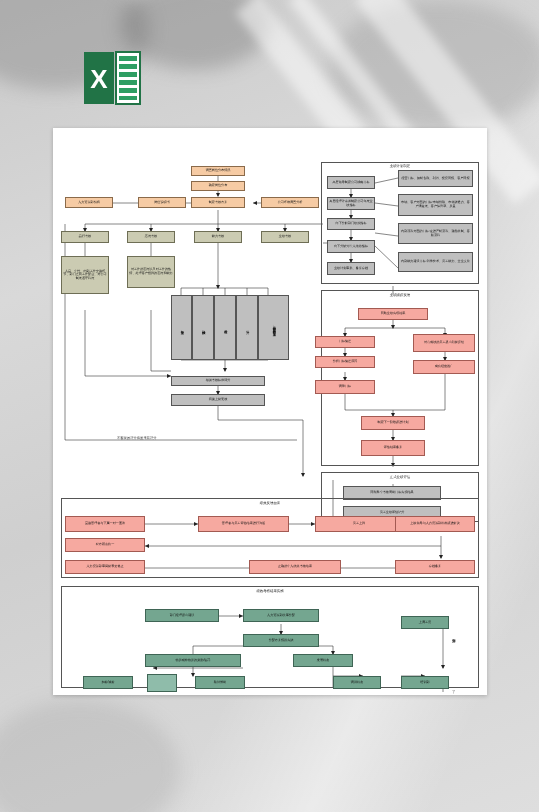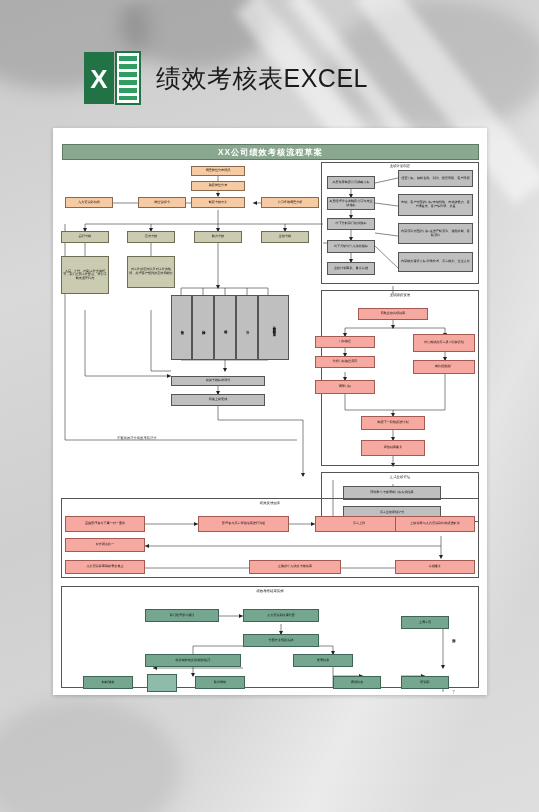--- a/index.html
+++ b/index.html
@@ -87,27 +87,25 @@
     <rect x="34" y="4" width="24" height="52" fill="#ffffff" stroke="#217346" stroke-width="2"></rect>
     <g fill="#2e9e63">
       <rect x="37" y="8" width="18" height="5"></rect>
       <rect x="37" y="16" width="18" height="5"></rect>
       <rect x="37" y="24" width="18" height="5"></rect>
       <rect x="37" y="32" width="18" height="5"></rect>
       <rect x="37" y="40" width="18" height="5"></rect>
       <rect x="37" y="48" width="18" height="4"></rect>
     </g>
   </svg>
-  <div id="header-title">绩效考核表EXCEL</div>
 </div>
 
 <div id="sheet">
   <div id="canvas">
 
-    <div id="banner">XX公司绩效考核流程草案</div>
 
     <svg class="lines" viewBox="0 0 434 567">
       <g stroke="#222" stroke-width="0.55" fill="none">
 
         <path d="M165,48 L165,53"></path>
           <path d="M165,63 L165,68"></path>
         <path d="M60,75 L98,75"></path>
           <path d="M133,75 L150,75"></path>
         <path d="M238,75 L200,75"></path>
 

